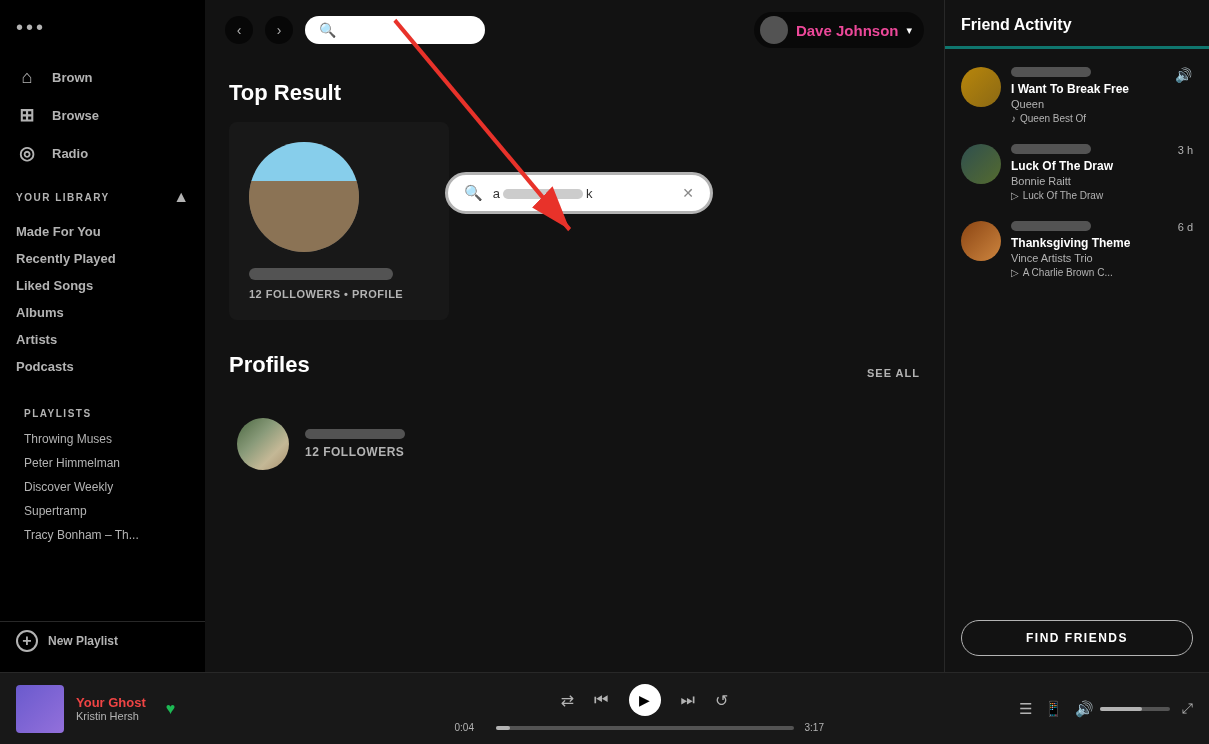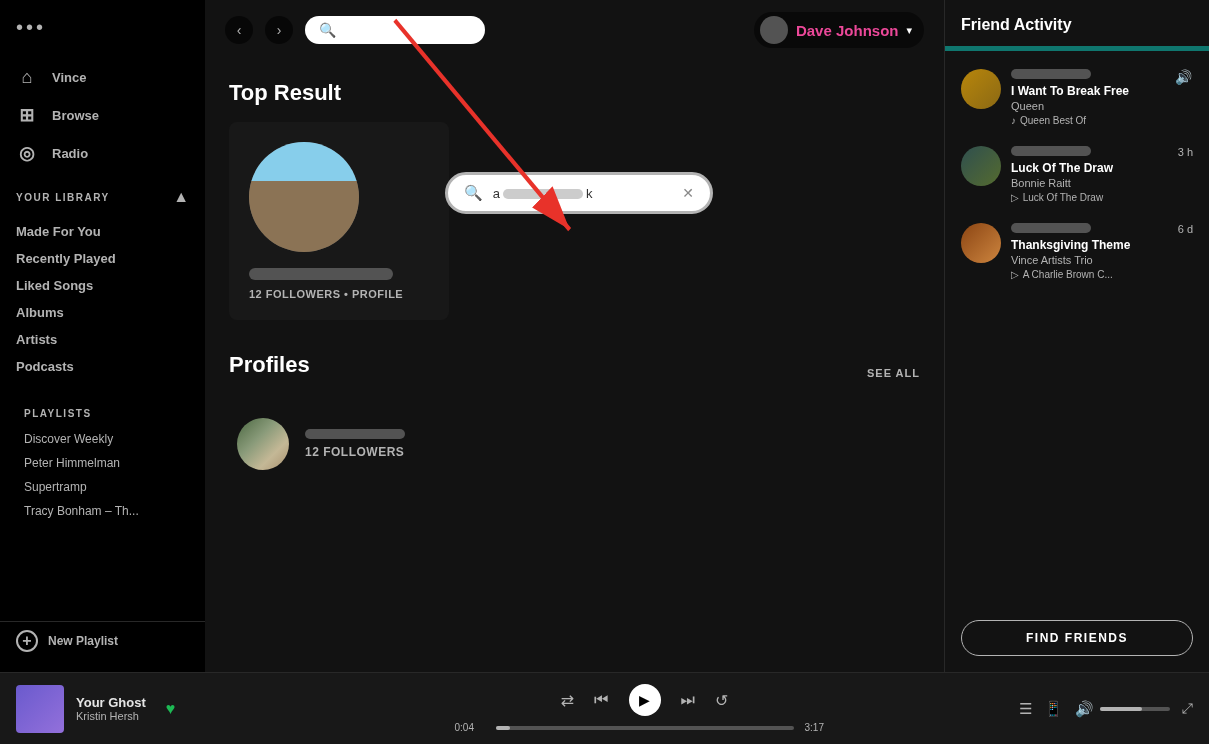--- a/index.html
+++ b/index.html
@@ -380,21 +380,21 @@
       display: flex;
       flex-direction: column;
       flex-shrink: 0;
     }
 
     .fa-header {
       padding: 16px 16px 12px;
       font-size: 16px;
       font-weight: 700;
       color: #fff;
-      border-bottom: 5px solid #0f766e;
+      border-bottom: 3px solid #0f766e;
     }
 
     .fa-list {
       flex: 1;
       overflow-y: auto;
       padding: 8px 0;
     }
 
     .fa-item {
       display: flex;
@@ -510,21 +510,21 @@
       background: linear-gradient(135deg, #6a5acd, #9370db);
       border-radius: 4px;
       flex-shrink: 0;
     }
 
     .track-info { }
 
     .track-name {
       font-size: 13px;
       font-weight: 600;
-      color: #e5e5e5;
+      color: #ef4444;
     }
 
     .track-artist {
       font-size: 11px;
       color: #b3b3b3;
       cursor: pointer;
     }
 
     .heart-btn {
       color: #1db954;
@@ -696,21 +696,21 @@
 <div class="main-layout">
 
   <div class="sidebar">
     <div class="sidebar-top">
       <span class="sidebar-dots">•••</span>
     </div>
 
     <div class="sidebar-nav">
       <div class="nav-item">
         <span class="nav-icon">⌂</span>
-        <span>Vince</span>
+        <span>Brown</span>
       </div>
       <div class="nav-item">
         <span class="nav-icon">⊞</span>
         <span>Browse</span>
       </div>
       <div class="nav-item">
         <span class="nav-icon">◎</span>
         <span>Radio</span>
       </div>
     </div>
@@ -725,22 +725,23 @@
         <a class="library-link">Recently Played</a>
         <a class="library-link">Liked Songs</a>
         <a class="library-link">Albums</a>
         <a class="library-link">Artists</a>
         <a class="library-link">Podcasts</a>
       </div>
     </div>
 
     <div class="playlists-section">
       <div class="sidebar-section-title">PLAYLISTS</div>
+      <a class="playlist-link">Throwing Muses</a>
+      <a class="playlist-link">Peter Himmelman</a>
       <a class="playlist-link">Discover Weekly</a>
-      <a class="playlist-link">Peter Himmelman</a>
       <a class="playlist-link">Supertramp</a>
       <a class="playlist-link">Tracy Bonham – Th...</a>
     </div>
 
     <div class="sidebar-bottom-area">
       <div class="new-playlist-btn">
         <div class="new-playlist-icon">+</div>
         <span>New Playlist</span>
       </div>
     </div>

